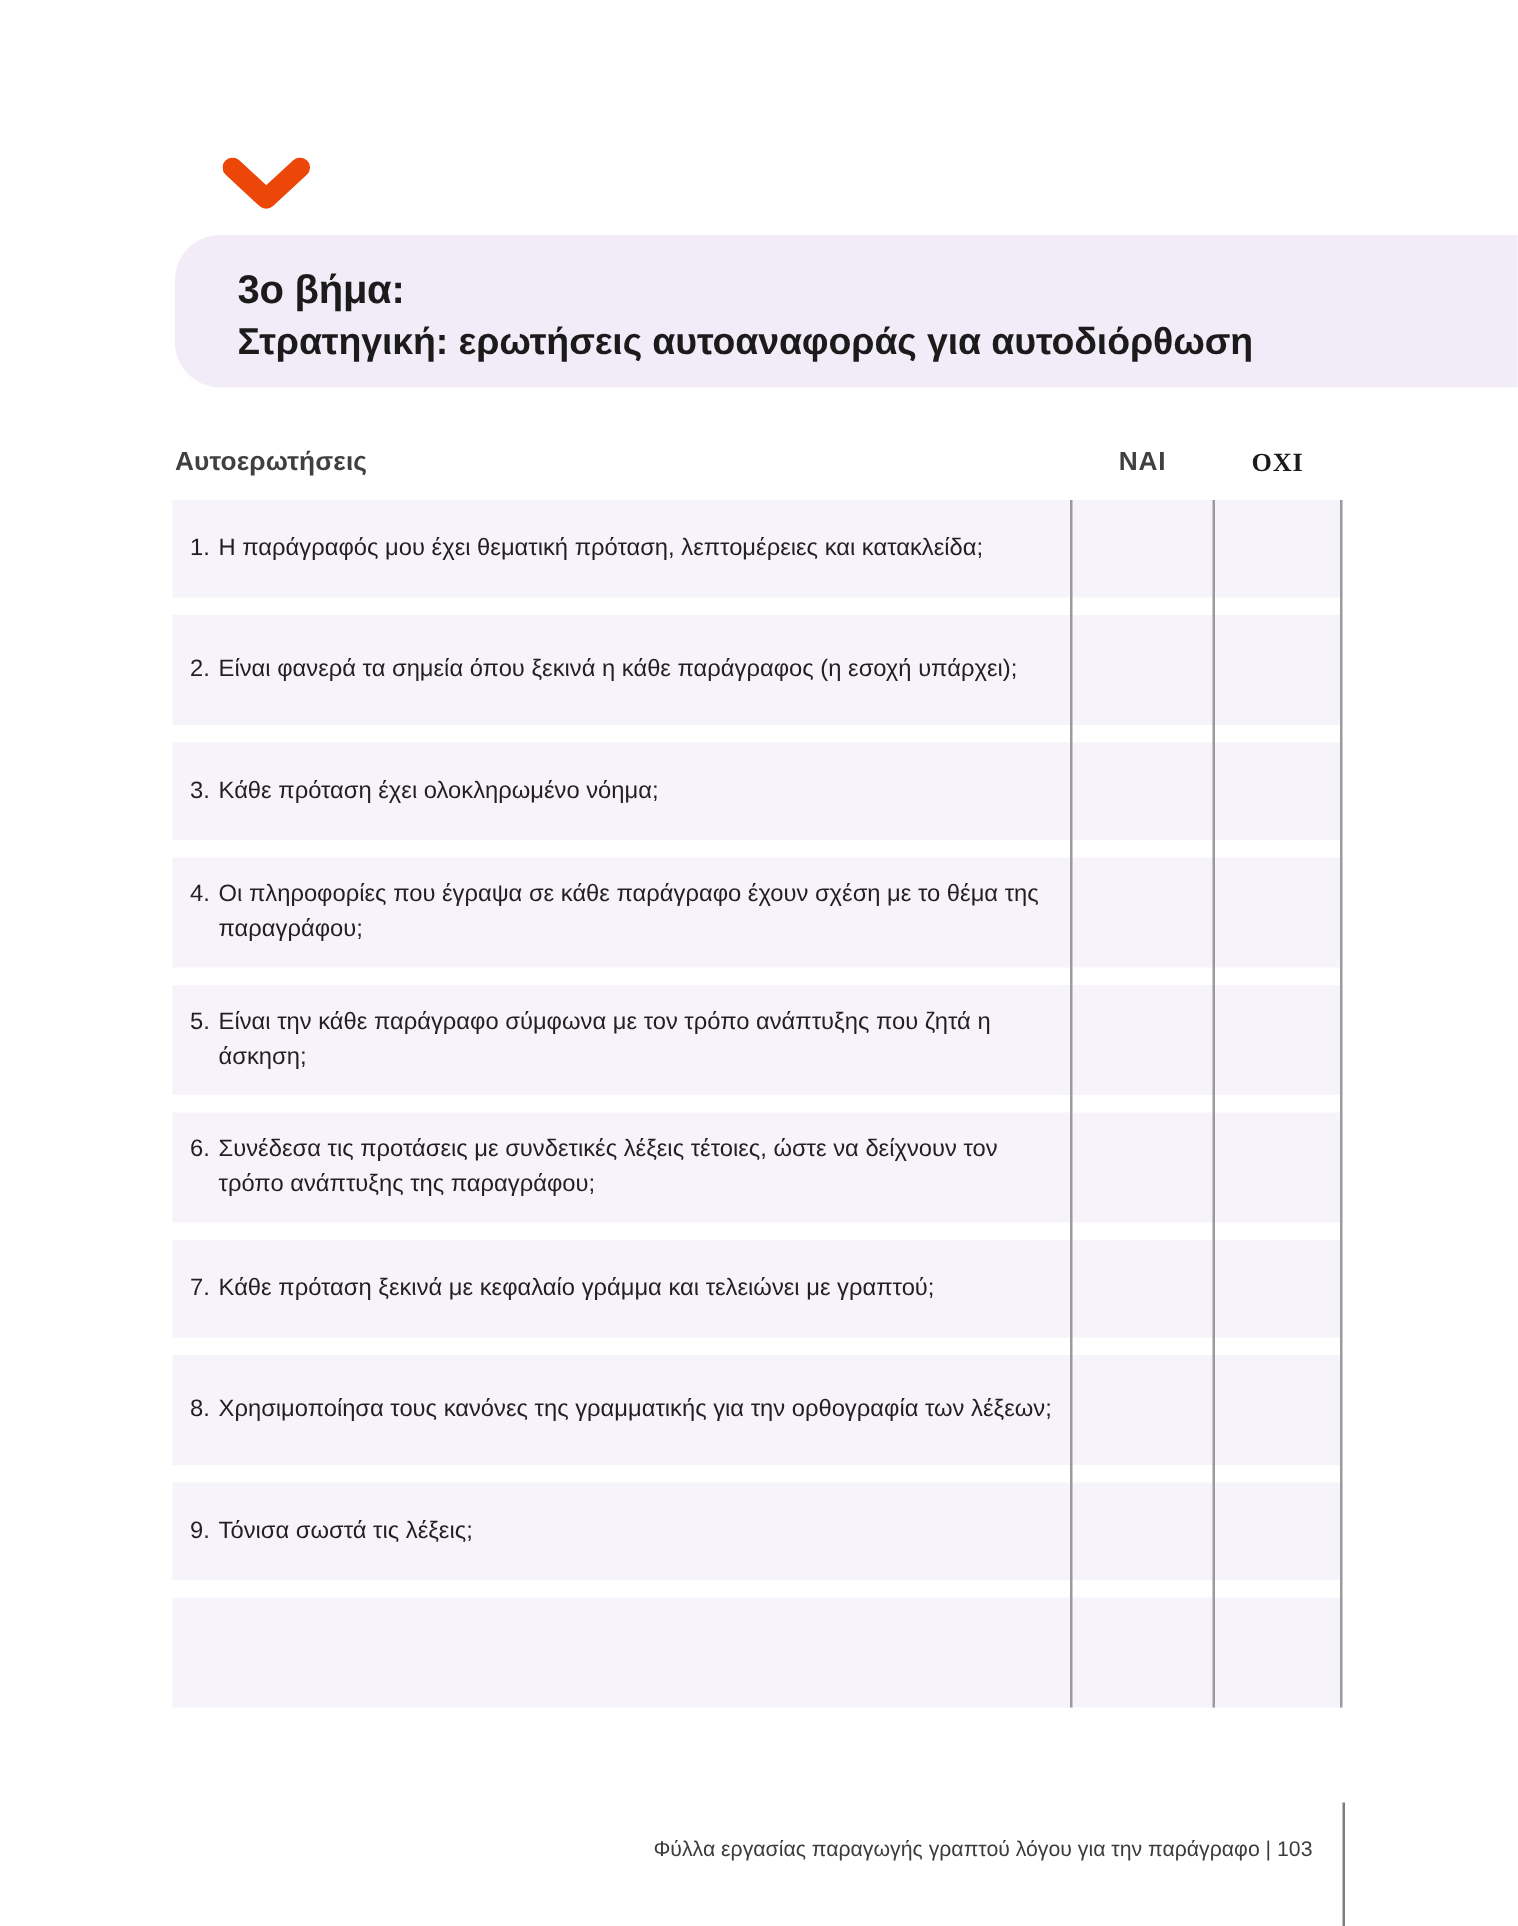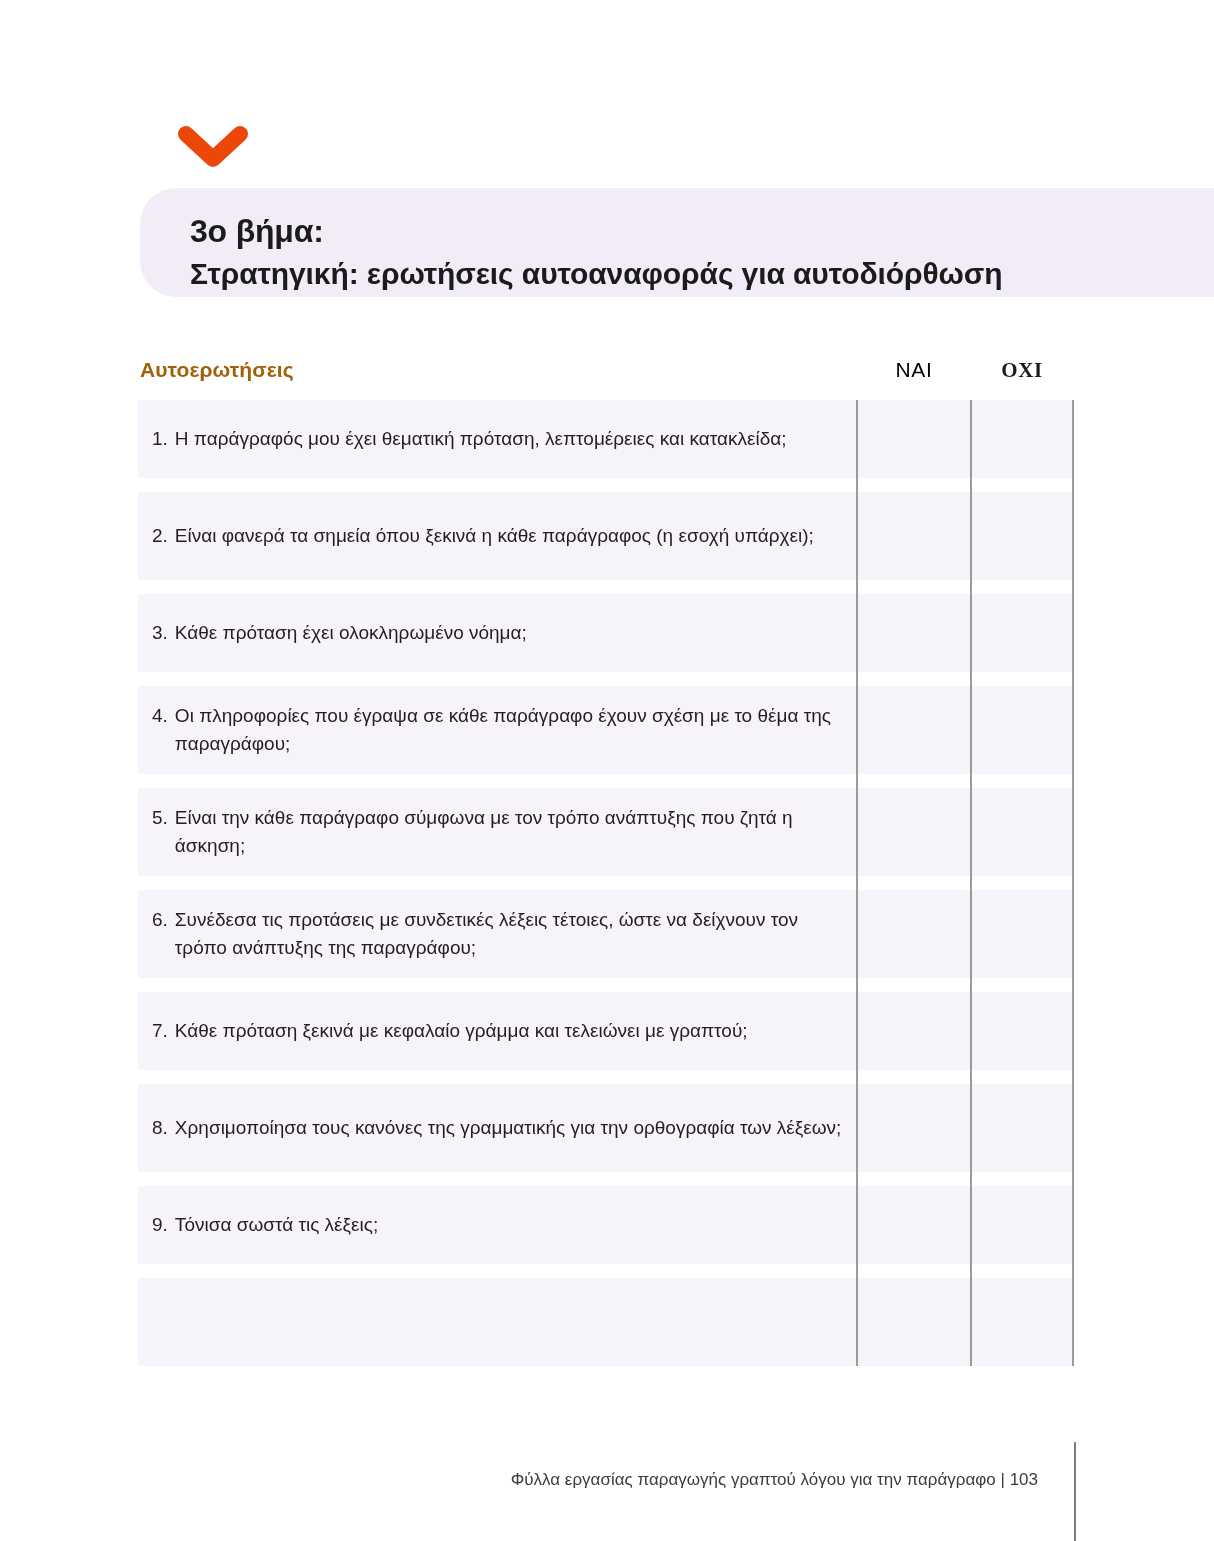--- a/index.html
+++ b/index.html
@@ -29,21 +29,21 @@
     width: 70px;
     height: 46px;
   }
 
   
   .banner {
     position: absolute;
     left: 140px;
     top: 188px;
     width: 1074px;
-    height: 109px;
+    height: 122px;
     background: #f1ecf7;
     border-top-left-radius: 36px;
     border-bottom-left-radius: 36px;
     box-sizing: border-box;
     padding: 22px 40px 0 50px;
   }
   .banner-title {
     font-size: 32px;
     font-weight: bold;
     letter-spacing: -0.2px;
@@ -70,32 +70,32 @@
   .table-head {
     position: relative;
     height: 48px;
   }
   .th-questions {
     position: absolute;
     left: 2px;
     top: 6px;
     font-size: 21px;
     font-weight: bold;
-    color: #a16207;
+    color: #404040;
     letter-spacing: 0.1px;
   }
   .th-yes {
     position: absolute;
     left: 720px;
     top: 6px;
     width: 112px;
     text-align: center;
     font-size: 21px;
-    font-weight: normal;
-    color: #000000;
+    font-weight: bold;
+    color: #404040;
     letter-spacing: 0.6px;
   }
   .th-no {
     position: absolute;
     left: 834px;
     top: 6px;
     width: 100px;
     text-align: center;
     font-size: 21px;
     font-weight: bold;
@@ -157,21 +157,21 @@
 
   
   .footer {
     position: absolute;
     left: 0;
     top: 1470px;
     width: 1074px;
     text-align: right;
     font-size: 17px;
     color: #3c3c3c;
-    padding-right: 36px;
+    padding-right: 24px;
     box-sizing: border-box;
   }
   .footer-rule {
     position: absolute;
     left: 1074px;
     top: 1442px;
     width: 1.8px;
     height: 99px;
     background: #7d7d7d;
   }

